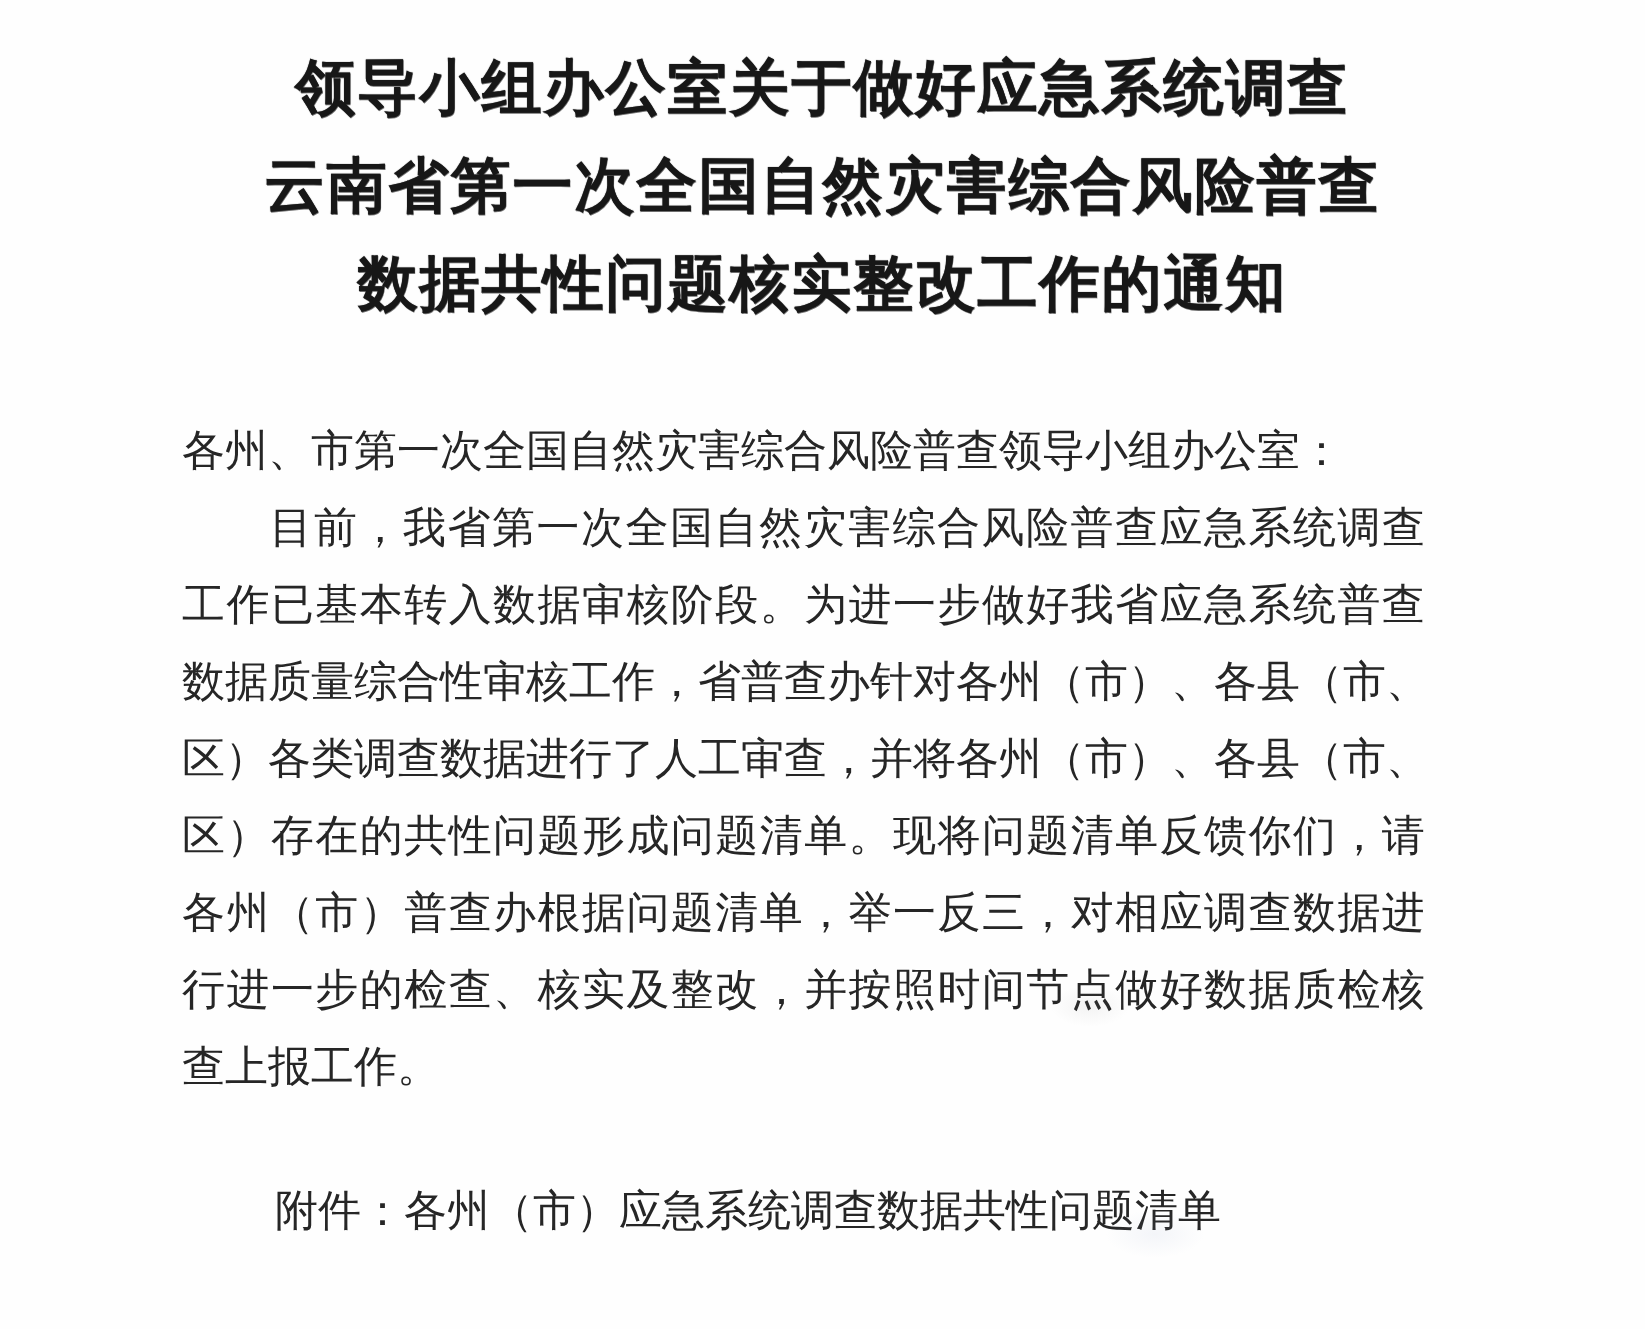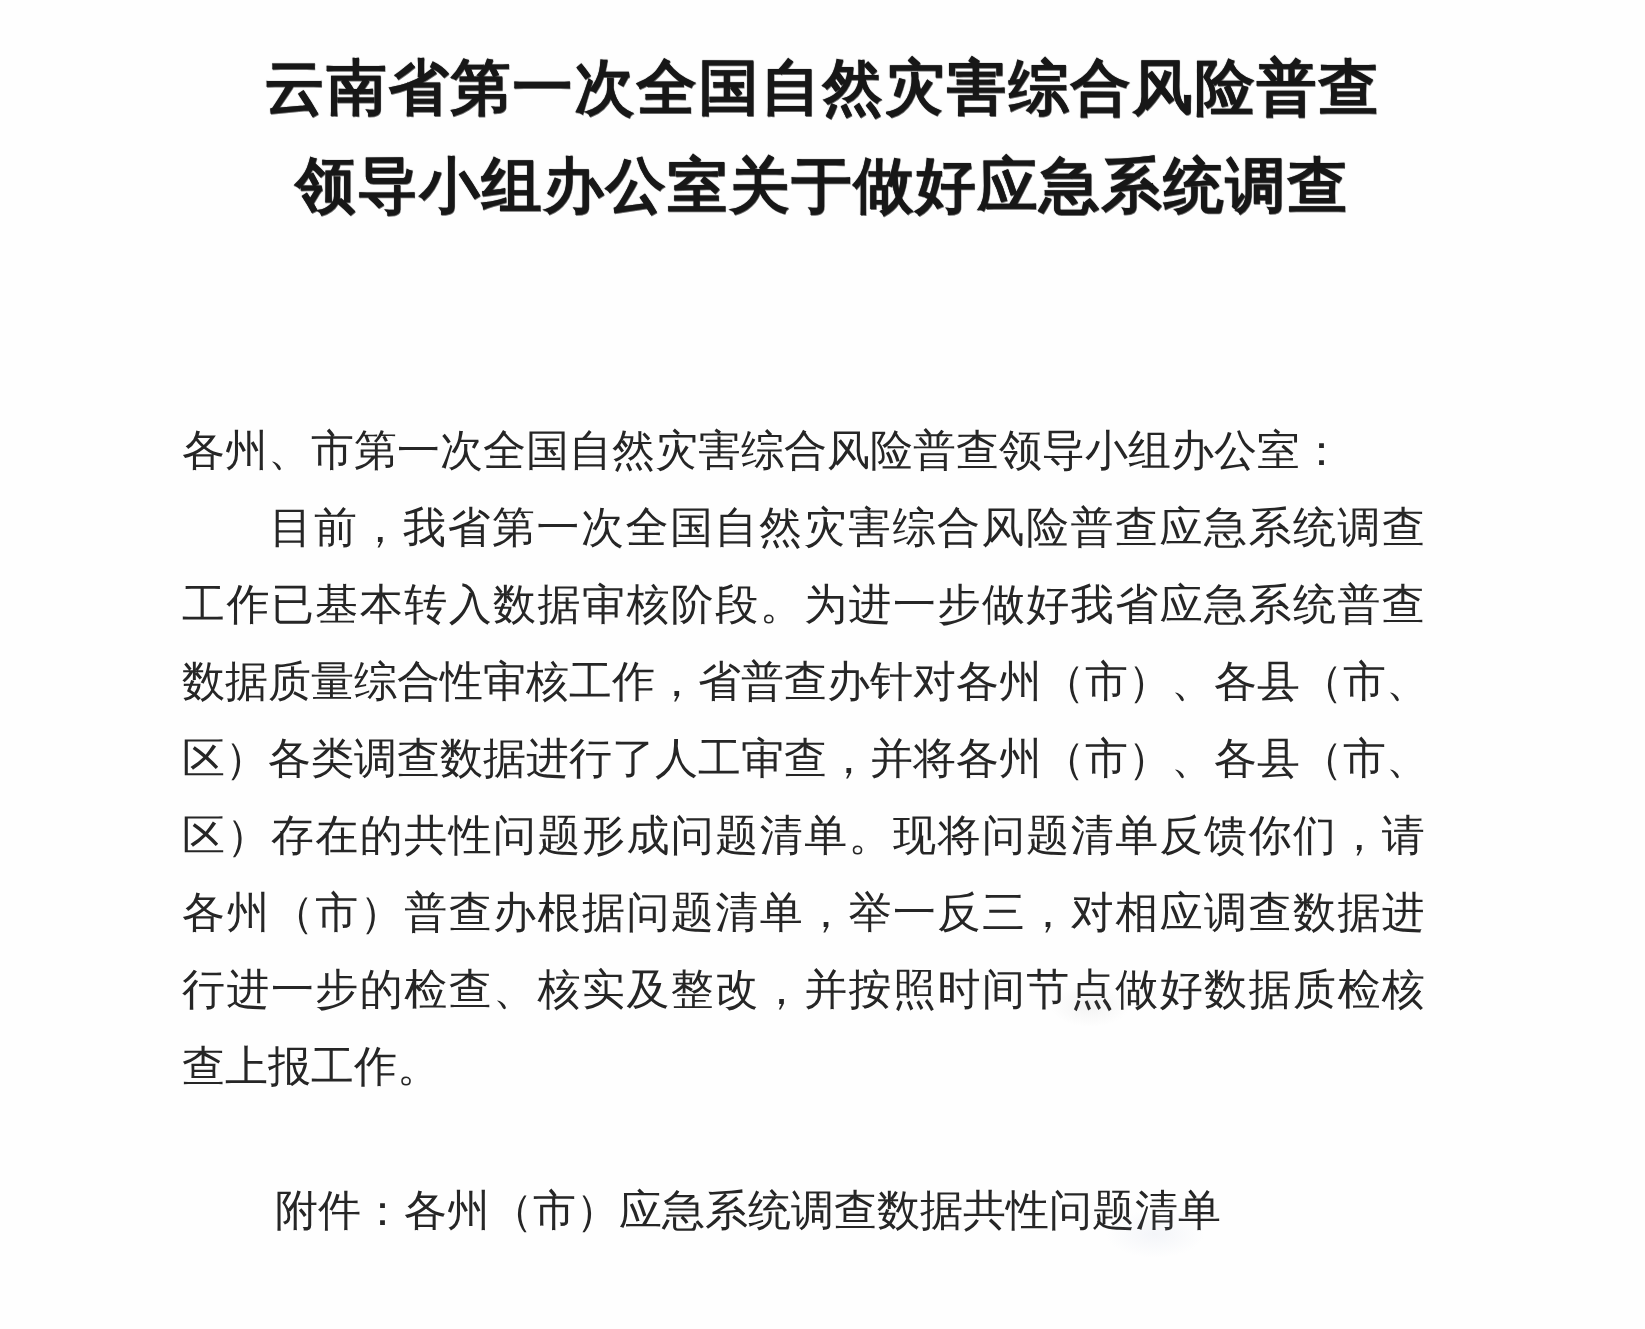--- a/index.html
+++ b/index.html
@@ -88,22 +88,23 @@
     left: 1105px; top: 1210px; width: 100px; height: 48px;
     background: radial-gradient(ellipse at center, rgba(150,165,200,0.10), rgba(150,165,200,0) 70%);
   }
 </style>
 </head>
 <body>
 
 <div class="page">
 
   <div class="doc-title">
+    <div class="title-line">领导小组办公室关于做好应急系统调查</div>
     <div class="title-line">云南省第一次全国自然灾害综合风险普查</div>
-    <div class="title-line">领导小组办公室关于做好应急系统调查</div>
+    <div class="title-line">数据共性问题核实整改工作的通知</div>
   </div>
 
   <div class="body-text">
       <div class="line">
         <span class="ch">各</span>
         <span class="ch">州</span>
         <span class="ch">、</span>
         <span class="ch">市</span>
         <span class="ch">第</span>
         <span class="ch">一</span>

